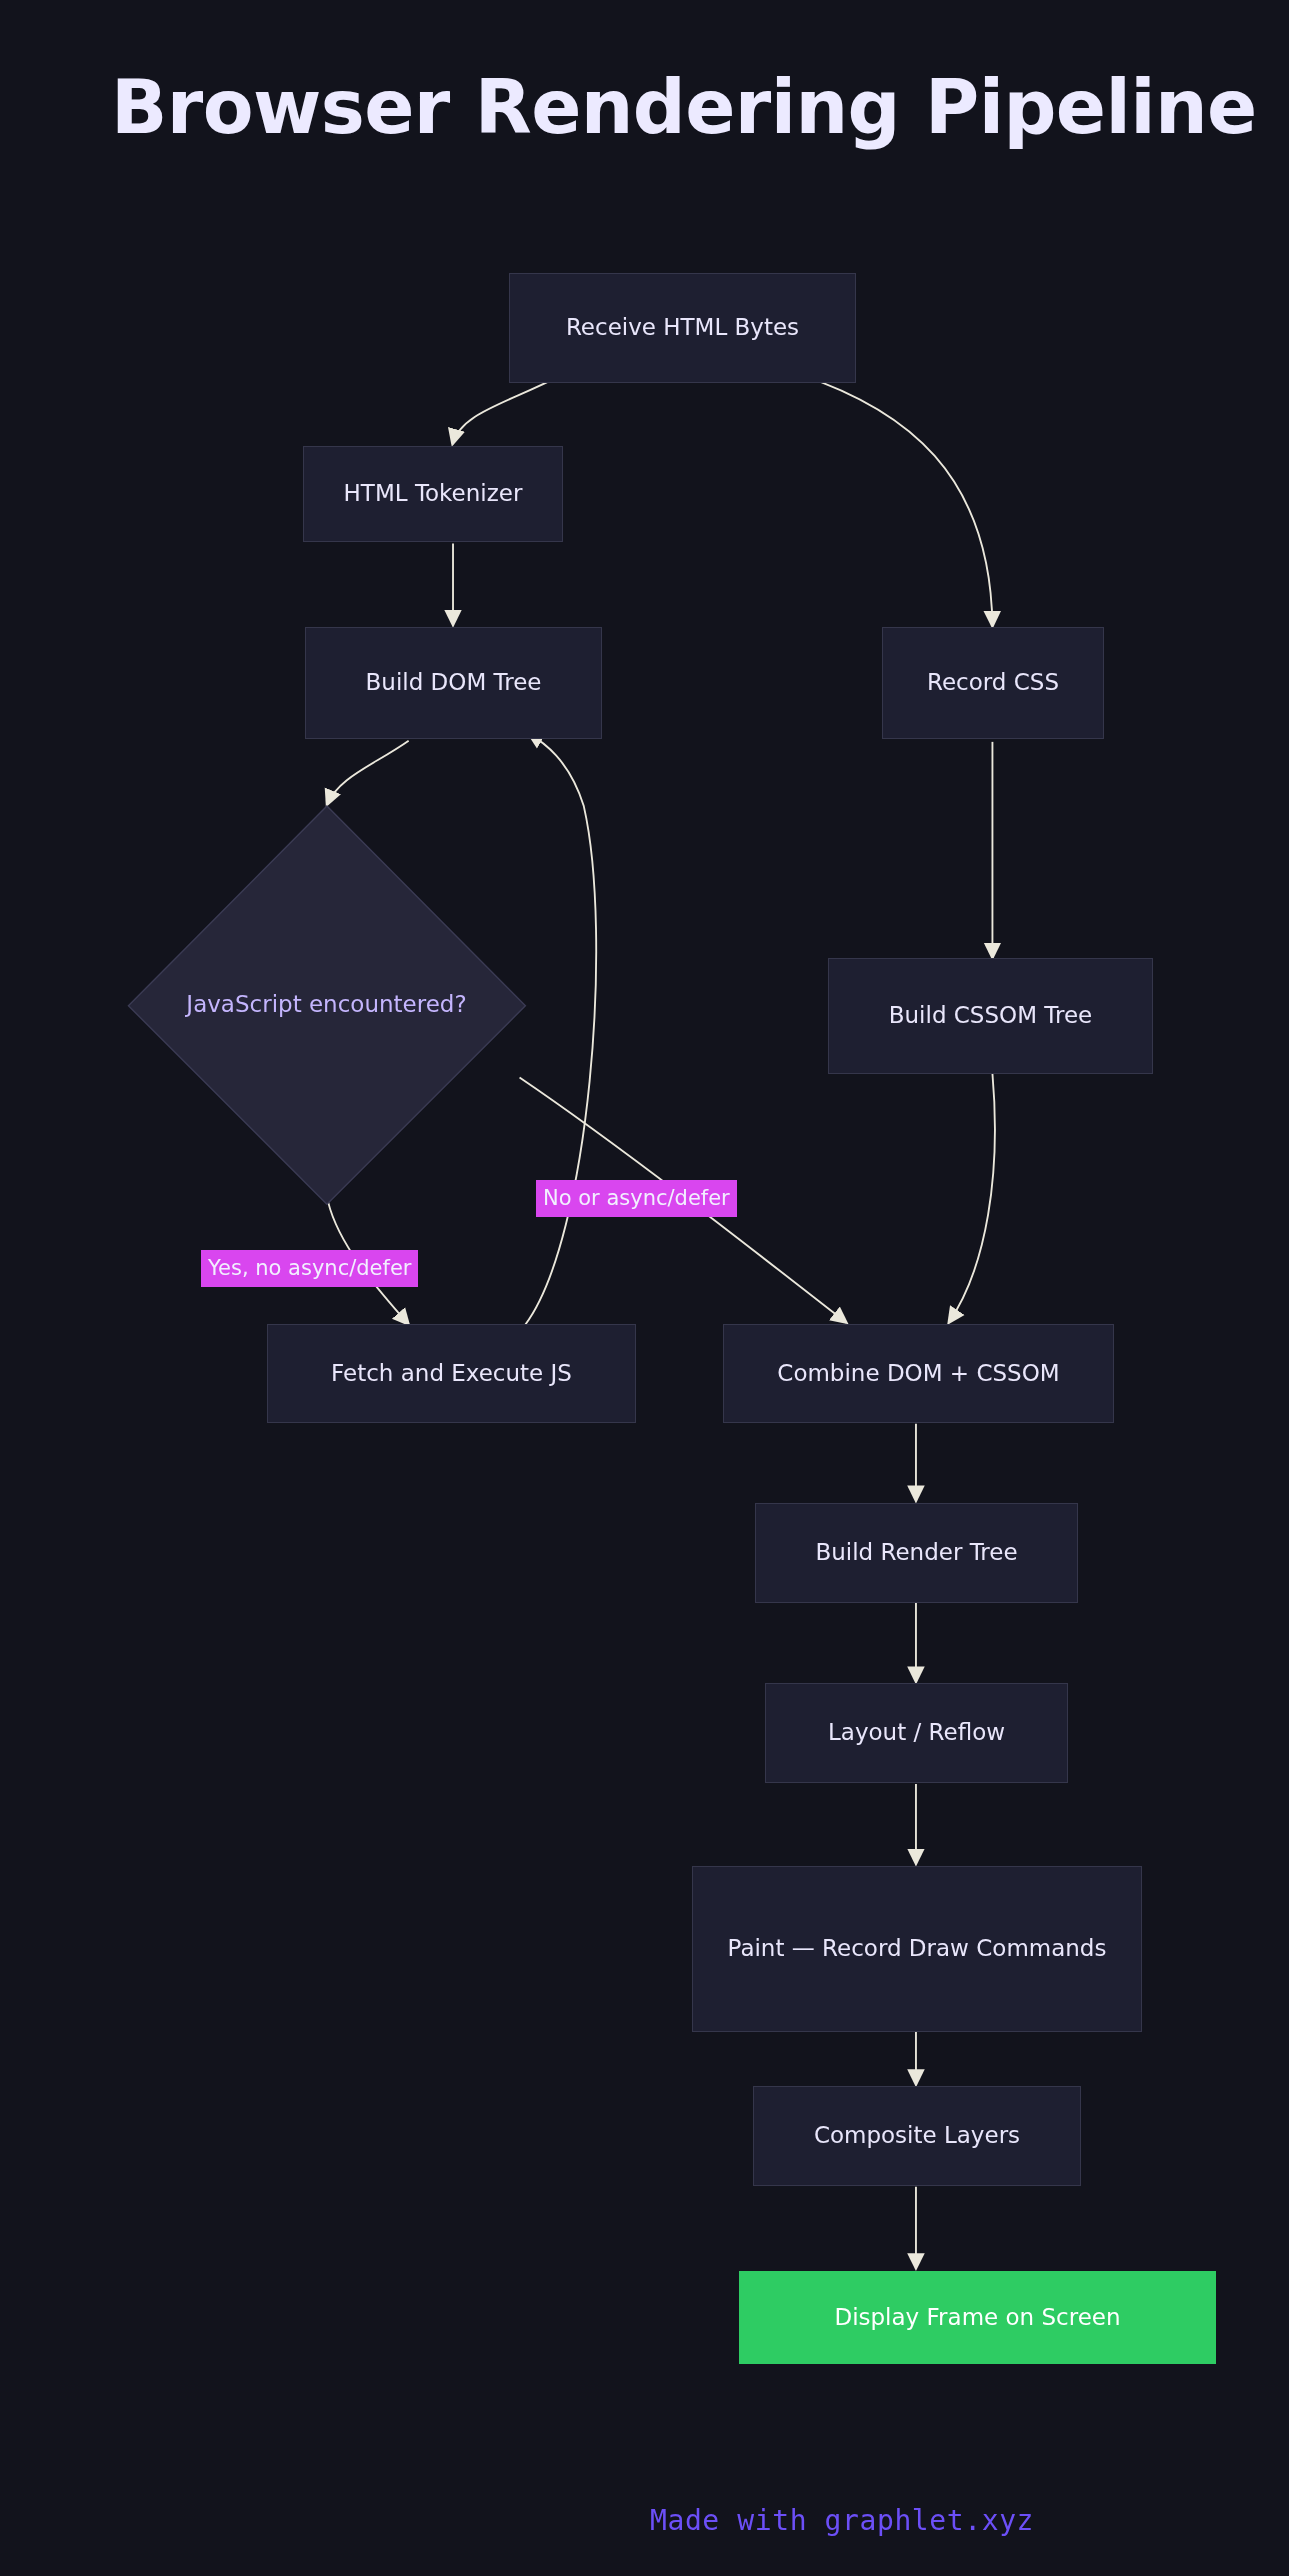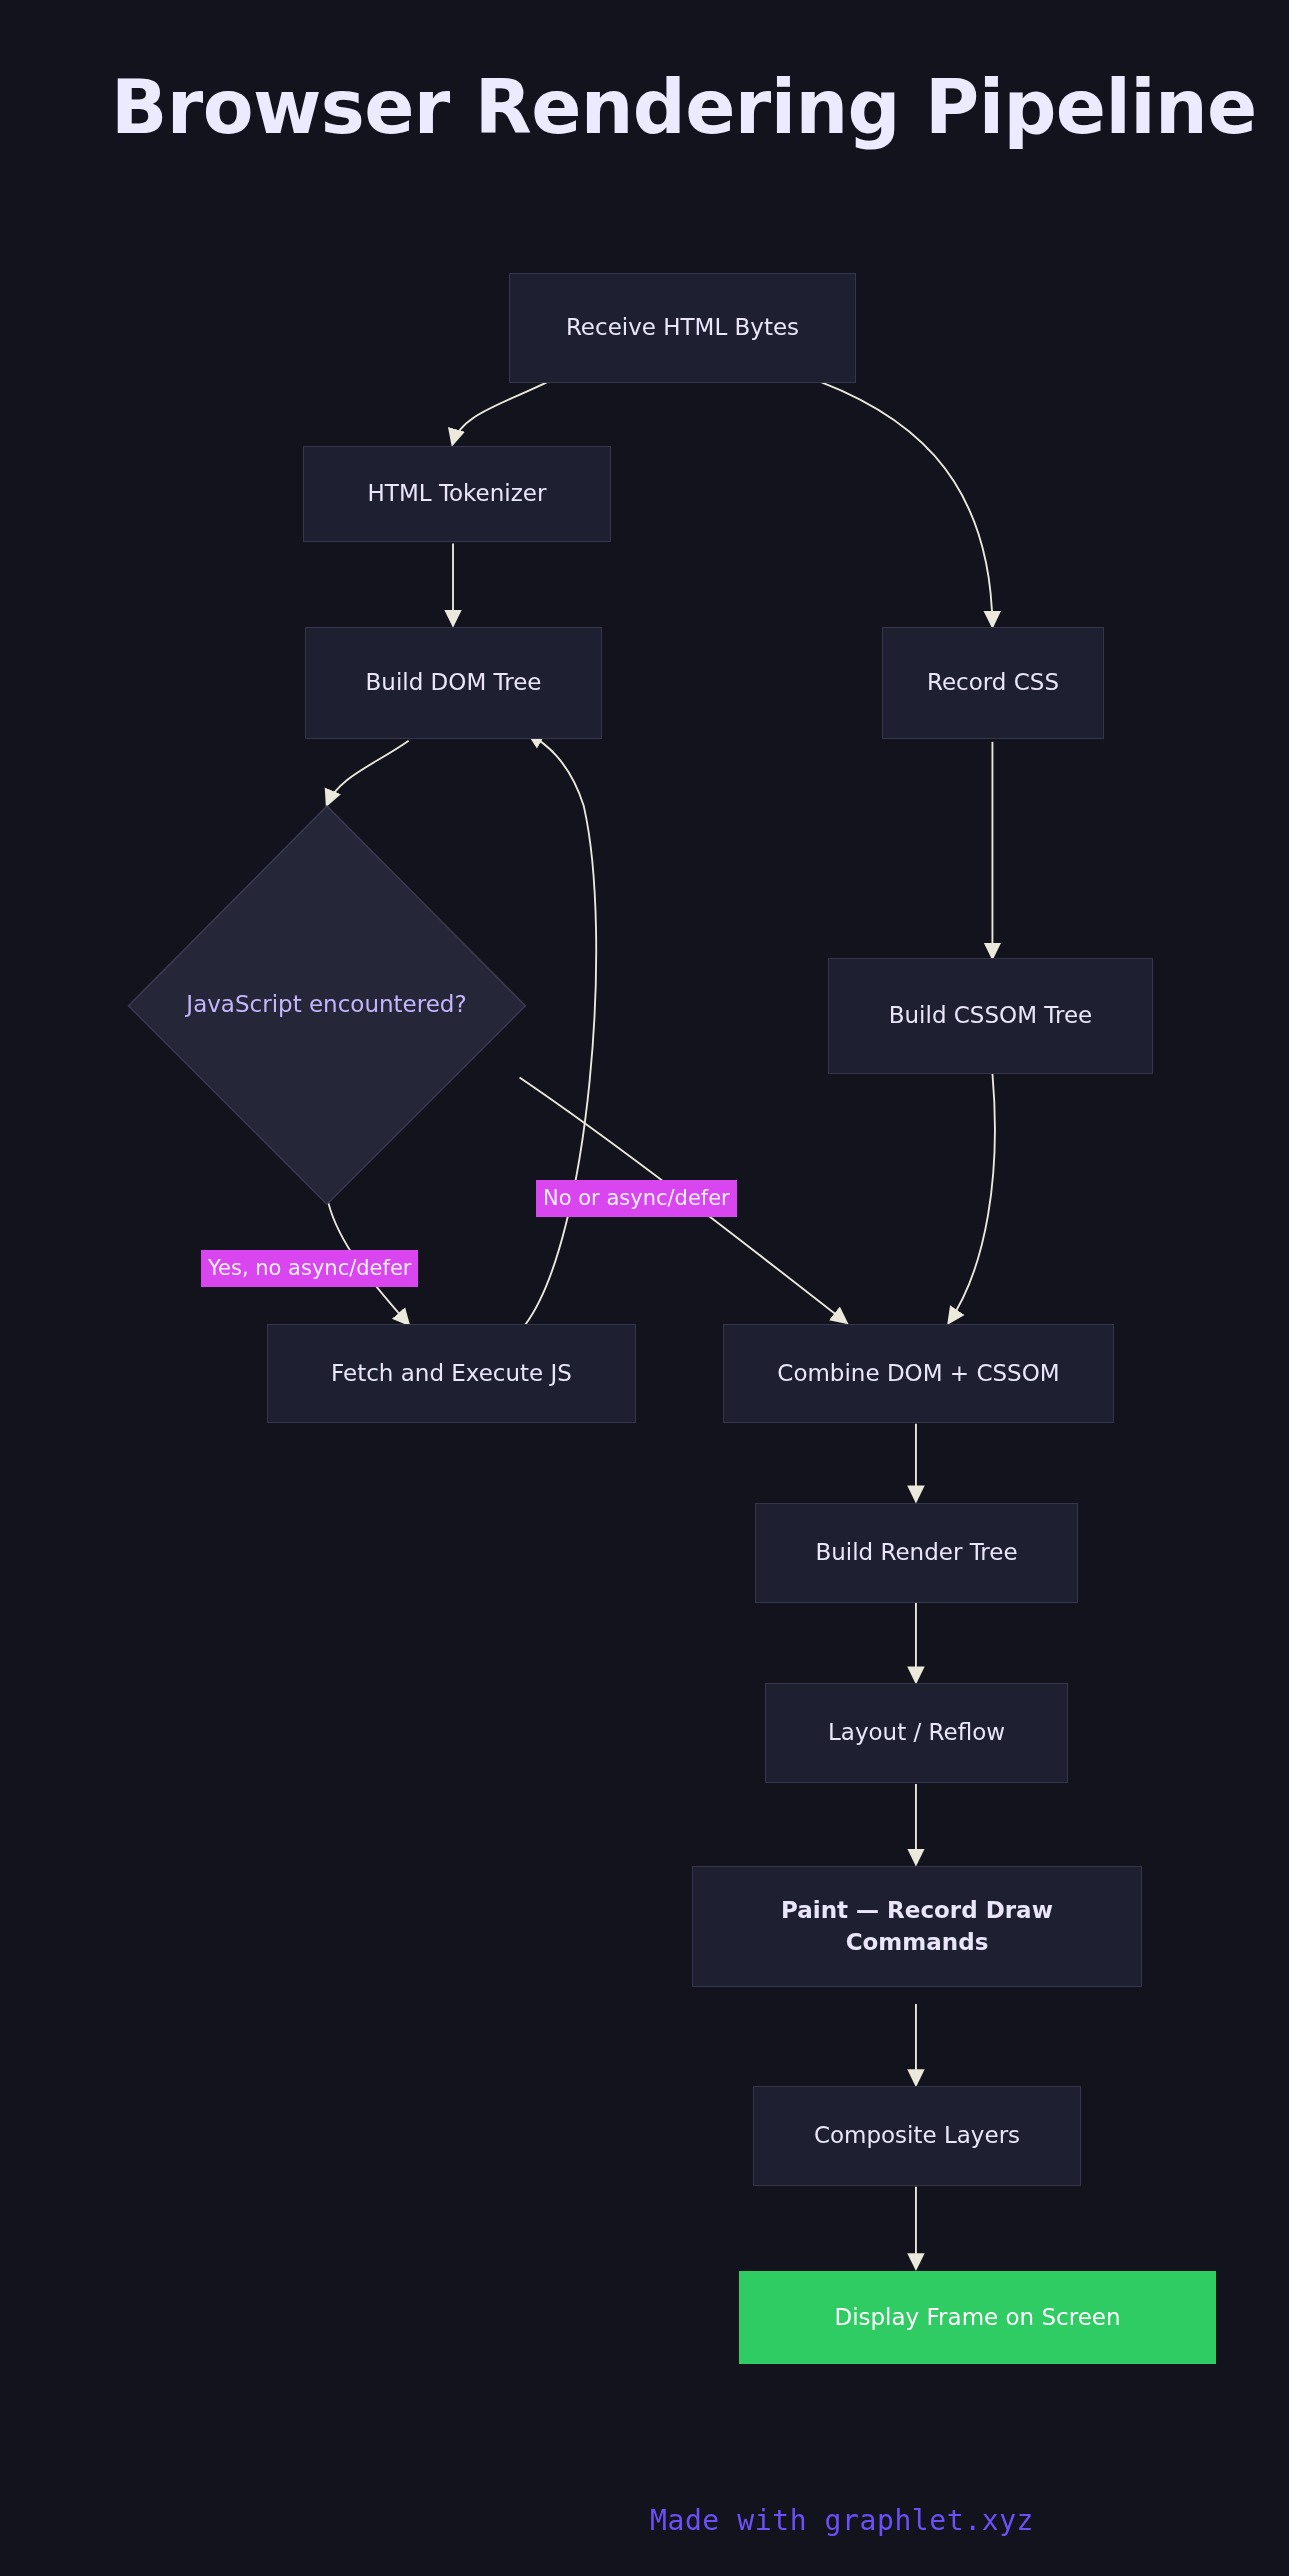--- a/index.html
+++ b/index.html
@@ -131,21 +131,21 @@
 
   <polygon points="560,1380 900,1722 560,2062 220,1722" fill="#262639" stroke="#3b3b54" stroke-width="2.4"></polygon>
 </svg>
 
 <div class="diagram-title">Browser Rendering Pipeline</div>
 
 <div class="node" style="left:509px; top:273px; width:347px; height:110px;">
   <span>Receive HTML Bytes</span>
 </div>
 
-<div class="node" style="left:303px; top:446px; width:308px; height:96px;">
+<div class="node" style="left:303px; top:446px; width:260px; height:96px;">
   <span>HTML Tokenizer</span>
 </div>
 
 <div class="node" style="left:305px; top:627px; width:297px; height:112px;">
   <span>Build DOM Tree</span>
 </div>
 
 <div class="node" style="left:882px; top:627px; width:222px; height:112px;">
   <span>Record CSS</span>
 </div>
@@ -167,21 +167,21 @@
 </div>
 
 <div class="node" style="left:755px; top:1503px; width:323px; height:100px;">
   <span>Build Render Tree</span>
 </div>
 
 <div class="node" style="left:765px; top:1683px; width:303px; height:100px;">
   <span>Layout / Reflow</span>
 </div>
 
-<div class="node" style="left:692px; top:1866px; width:450px; height:121px; padding:0 32px;font-weight:bold;">
+<div class="node" style="left:692px; top:1866px; width:450px; height:166px; padding:0 32px;">
   <span>Paint — Record Draw Commands</span>
 </div>
 
 <div class="node" style="left:753px; top:2086px; width:328px; height:100px;">
   <span>Composite Layers</span>
 </div>
 
 <div class="node terminal" style="left:702px; top:2271px; width:477px; height:93px;margin-left:37px;">
   <span>Display Frame on Screen</span>
 </div>

